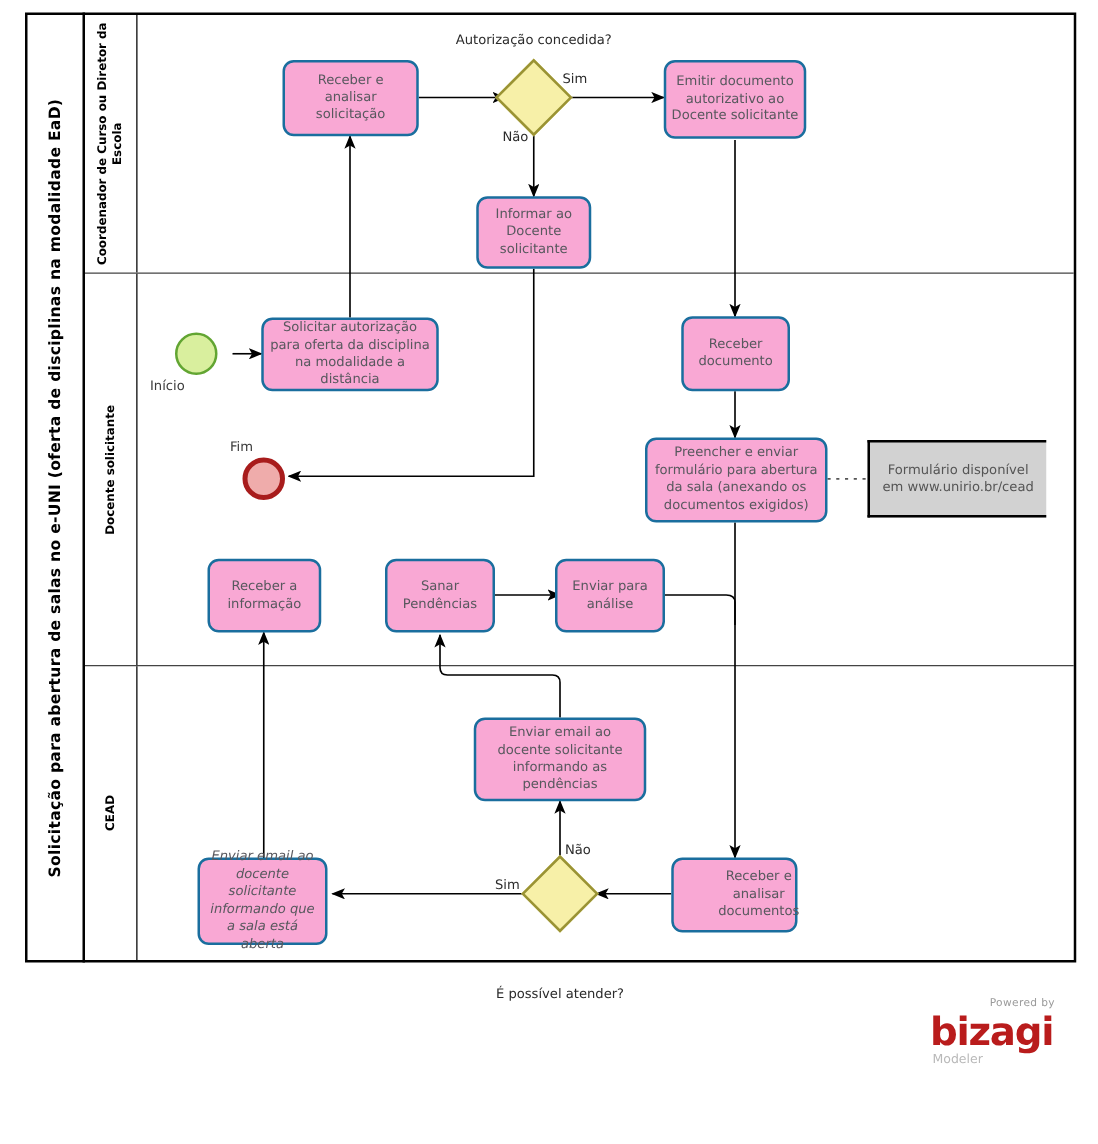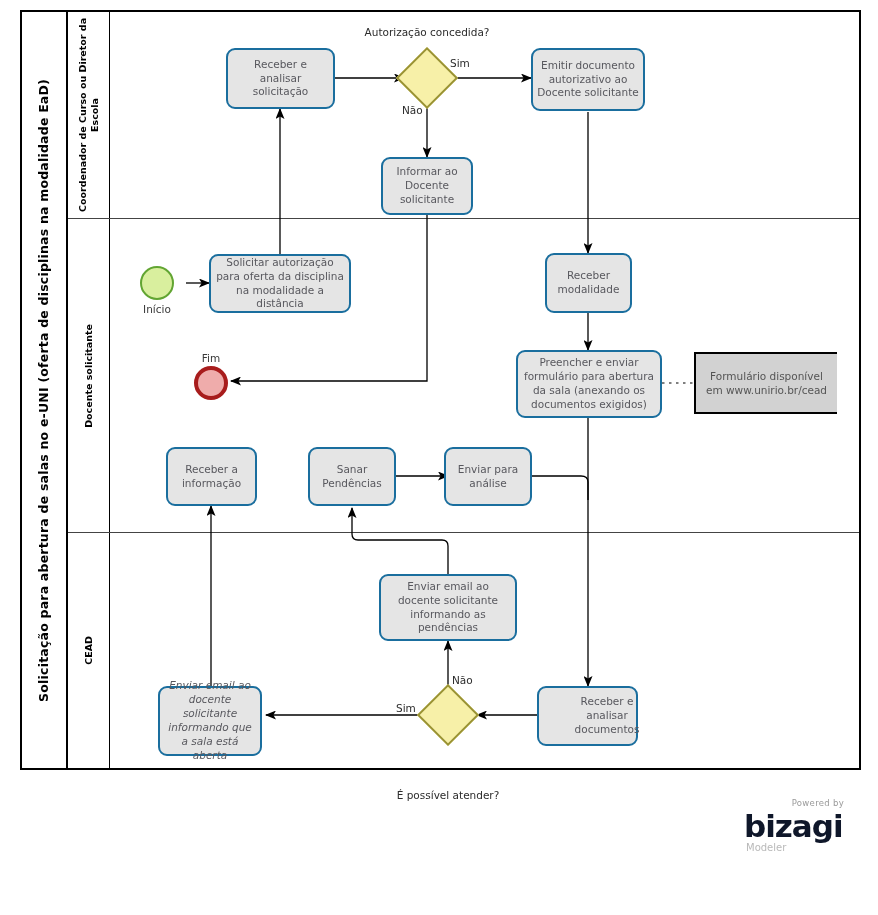--- a/index.html
+++ b/index.html
@@ -21,51 +21,51 @@
   .lane-hdr{position:absolute;left:68px;width:42px;
         border-right:1px solid #000;box-sizing:border-box;
         display:flex;align-items:center;justify-content:center;}
   .lane-hdr span{writing-mode:vertical-rl;transform:rotate(180deg);
         font-size:9.5px;font-weight:bold;color:#000;text-align:center;
         line-height:1.25;}
   .lane-div{position:absolute;left:68px;width:791px;height:1px;background:#444;}
 
   
   .task{position:absolute;box-sizing:border-box;
-        background:#e5e5e5;border:2px solid #1a6e9e;border-radius:9px;
+        background:#f9a8d4;border:2px solid #1a6e9e;border-radius:9px;
         display:flex;align-items:center;justify-content:center;
         text-align:center;color:#58585e;font-size:10.5px;line-height:1.32;
         padding:2px 4px;}
   .gw{position:absolute;width:44px;height:44px;
       background:#f7f0a8;border:2px solid #9a9334;
       transform:rotate(45deg);box-sizing:border-box;}
   .ev{position:absolute;border-radius:50%;box-sizing:border-box;}
   .ev-start{width:34px;height:34px;background:#d9ef9e;border:2.5px solid #62a532;}
   .ev-end{width:34px;height:34px;background:#efacab;border:4px solid #a81c1c;}
-  .ev-lbl{position:absolute;font-size:10.5px;color:#3a3a3a;text-align:center;
+  .ev-lbl{position:absolute;font-size:10.5px;color:#3a3a3a;text-align:left;
       white-space:nowrap;}
   .gw-lbl{position:absolute;font-size:10.5px;color:#2b2b2b;text-align:center;
       line-height:1.2;white-space:nowrap;}
   .flow-lbl{position:absolute;font-size:10.5px;color:#2b2b2b;white-space:nowrap;text-align:right;}
 
   .annot{position:absolute;background:#d2d2d2;box-sizing:border-box;
       border-left:2px solid #000;border-top:2px solid #000;border-bottom:2px solid #000;
       display:flex;align-items:center;justify-content:center;text-align:center;
       color:#555;font-size:10.5px;line-height:1.35;padding:0 8px;}
 
   
   #wires{position:absolute;left:0;top:0;width:878px;height:915px;
       pointer-events:none;}
 
   
   .logo{position:absolute;left:744px;top:798px;width:118px;height:62px;}
   .logo-top{position:absolute;right:18px;top:0px;font-size:8.5px;color:#9a9a9a;
       letter-spacing:.3px;}
   .logo-main{position:absolute;left:0px;top:10px;font-size:31px;
-      color:#0f172a;font-weight:bold;letter-spacing:-1px;
+      color:#b91c1c;font-weight:bold;letter-spacing:-1px;
       font-family:"DejaVu Sans","Liberation Sans",sans-serif;}
   .logo-sub{position:absolute;left:2px;top:44px;font-size:10px;color:#b9b9b9;}
 </style>
 </head>
 <body>
 
 <div id="canvas">
 
   <div class="pool"></div>
 
@@ -145,21 +145,21 @@
   <div class="task" style="left:381px;top:157px;width:92px;height:58px;">Informar ao Docente solicitante</div>
 
   <div class="flow-lbl" style="left:450px;top:57px;">Sim</div>
   <div class="flow-lbl" style="left:402px;top:104px;">Não</div>
 
   <div class="ev ev-start" style="left:140px;top:266px;"></div>
   <div class="ev-lbl" style="left:120px;top:303px;width:74px;">Início</div>
 
   <div class="task" style="left:209px;top:254px;width:142px;height:59px;">Solicitar autorização para oferta da disciplina na modalidade a distância</div>
 
-  <div class="task" style="left:545px;top:253px;width:87px;height:60px;">Receber modalidade</div>
+  <div class="task" style="left:545px;top:253px;width:87px;height:60px;">Receber documento</div>
 
   <div class="task" style="left:516px;top:350px;width:146px;height:68px;">Preencher e enviar formulário para abertura da sala (anexando os documentos exigidos)</div>
 
   <div class="annot" style="left:694px;top:352px;width:143px;height:62px;">Formulário disponível em www.unirio.br/cead</div>
 
   <div class="ev ev-end" style="left:194px;top:366px;"></div>
   <div class="ev-lbl" style="left:184px;top:352px;width:54px;">Fim</div>
 
   <div class="task" style="left:166px;top:447px;width:91px;height:59px;">Receber a informação</div>
 

